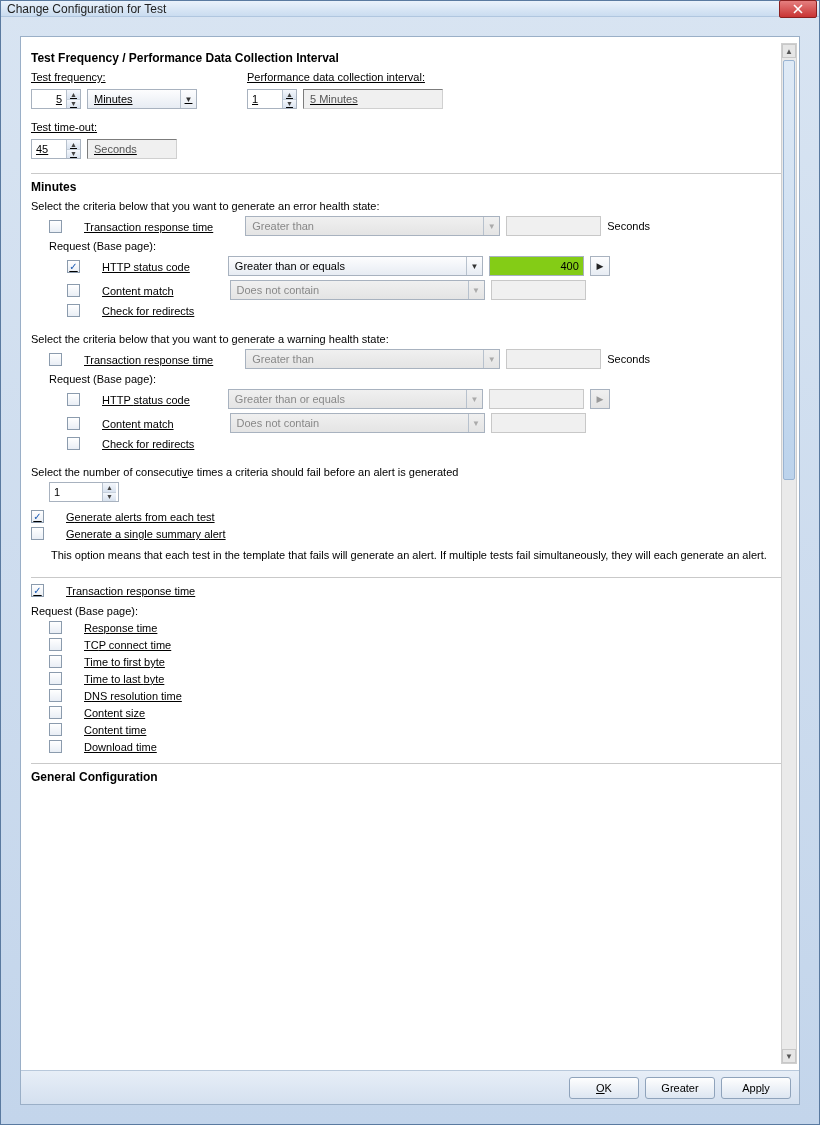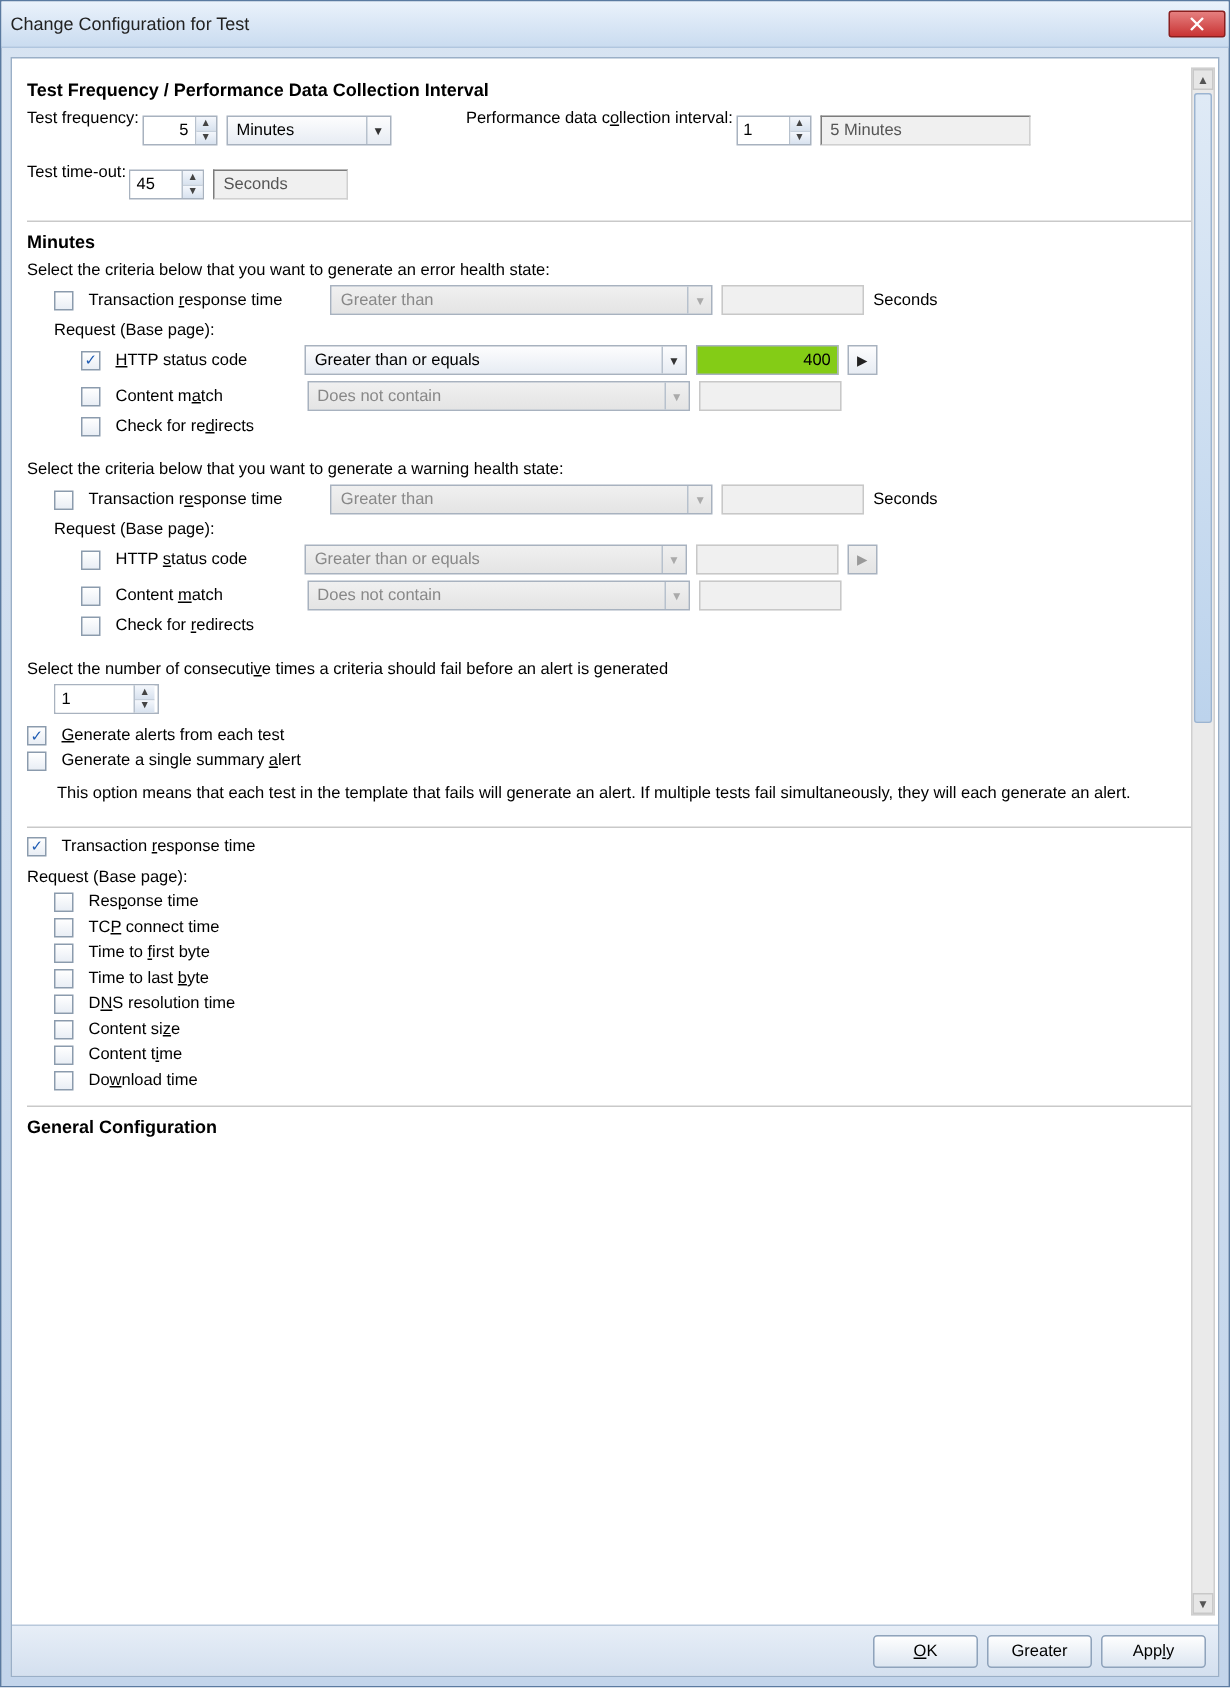--- a/index.html
+++ b/index.html
@@ -14,40 +14,40 @@
 }
 .window {
   width: 820px;
   height: 1125px;
   border: 1px solid #5a7aa0;
   background: linear-gradient(#d8e4f2, #c3d5eb);
   display: flex;
   flex-direction: column;
 }
 .titlebar {
-  height: 31px;
+  height: 16px;
   background: linear-gradient(#eaf2fb, #cadcf0);
   display: flex;
   align-items: center;
   padding: 0 2px 0 6px;
   border-bottom: 1px solid #b0c6df;
 }
 .titlebar .title { flex: 1; font-size: 12px; color: #222; }
 .close-btn {
   width: 38px; height: 18px;
   background: linear-gradient(#e57f7f,#c93434);
   border: 1px solid #8a1f1f;
   border-radius: 2px;
   color: #fff;
   display: flex; align-items: center; justify-content: center;
   font-size: 10px;
 }
 .inner {
   flex: 1;
-  margin: 6px;
+  margin: 19px;
   background: #fff;
   border: 1px solid #9aafc7;
   display: flex;
   flex-direction: column;
   position: relative;
 }
 .scrollarea {
   flex: 1;
   padding: 8px 18px 8px 10px;
   overflow: hidden;
@@ -137,22 +137,23 @@
 }
 .textfield {
   display:inline-flex; align-items:center; justify-content:flex-end;
   height:20px;
   border:1px solid #a8b2bf;
   background:#84cc16;
   padding:0 4px;
 }
 .textfield.disabled { background:#f0f0f0; border-color:#c8c8c8; }
 .checkbox {
-  display:inline-flex; align-items:flex-start; gap:10px;
+  display:inline-flex; align-items:flex-end; gap:22px;
   font-size:11px;
+  text-decoration:underline;
 }
 .checkbox .box {
   width:13px;height:13px;
   border:1px solid #8b9bad;
   background:linear-gradient(#fff,#e9eef5);
   display:flex;align-items:center;justify-content:center;
   font-size:10px;color:#1c5ab3;
 }
 .playbtn {
   width:20px;height:20px;
@@ -179,21 +180,21 @@
   min-width:70px;height:22px;
   border:1px solid #8fa3bb;
   background:linear-gradient(#fefefe,#dde6f1);
   font-size:11px;
   padding:0 10px;
   display:flex;align-items:center;justify-content:center;
   border-radius:3px;
 }
 u.mn{text-decoration:underline;}
 .flex-grow{flex:1;}
-.group-col{display:flex;flex-direction:row;gap:2px;}
+.group-col{display:flex;flex-direction:column;gap:2px;text-decoration:underline;}
 .two-col{display:flex;gap:50px;}
 .subtext{font-size:11px;margin:4px 0 2px 0;}
 </style>
 </head>
 <body>
 
 <div class="window">
   <div class="titlebar">
     <span class="title">Change Configuration for Test</span>
     <div class="close-btn">

